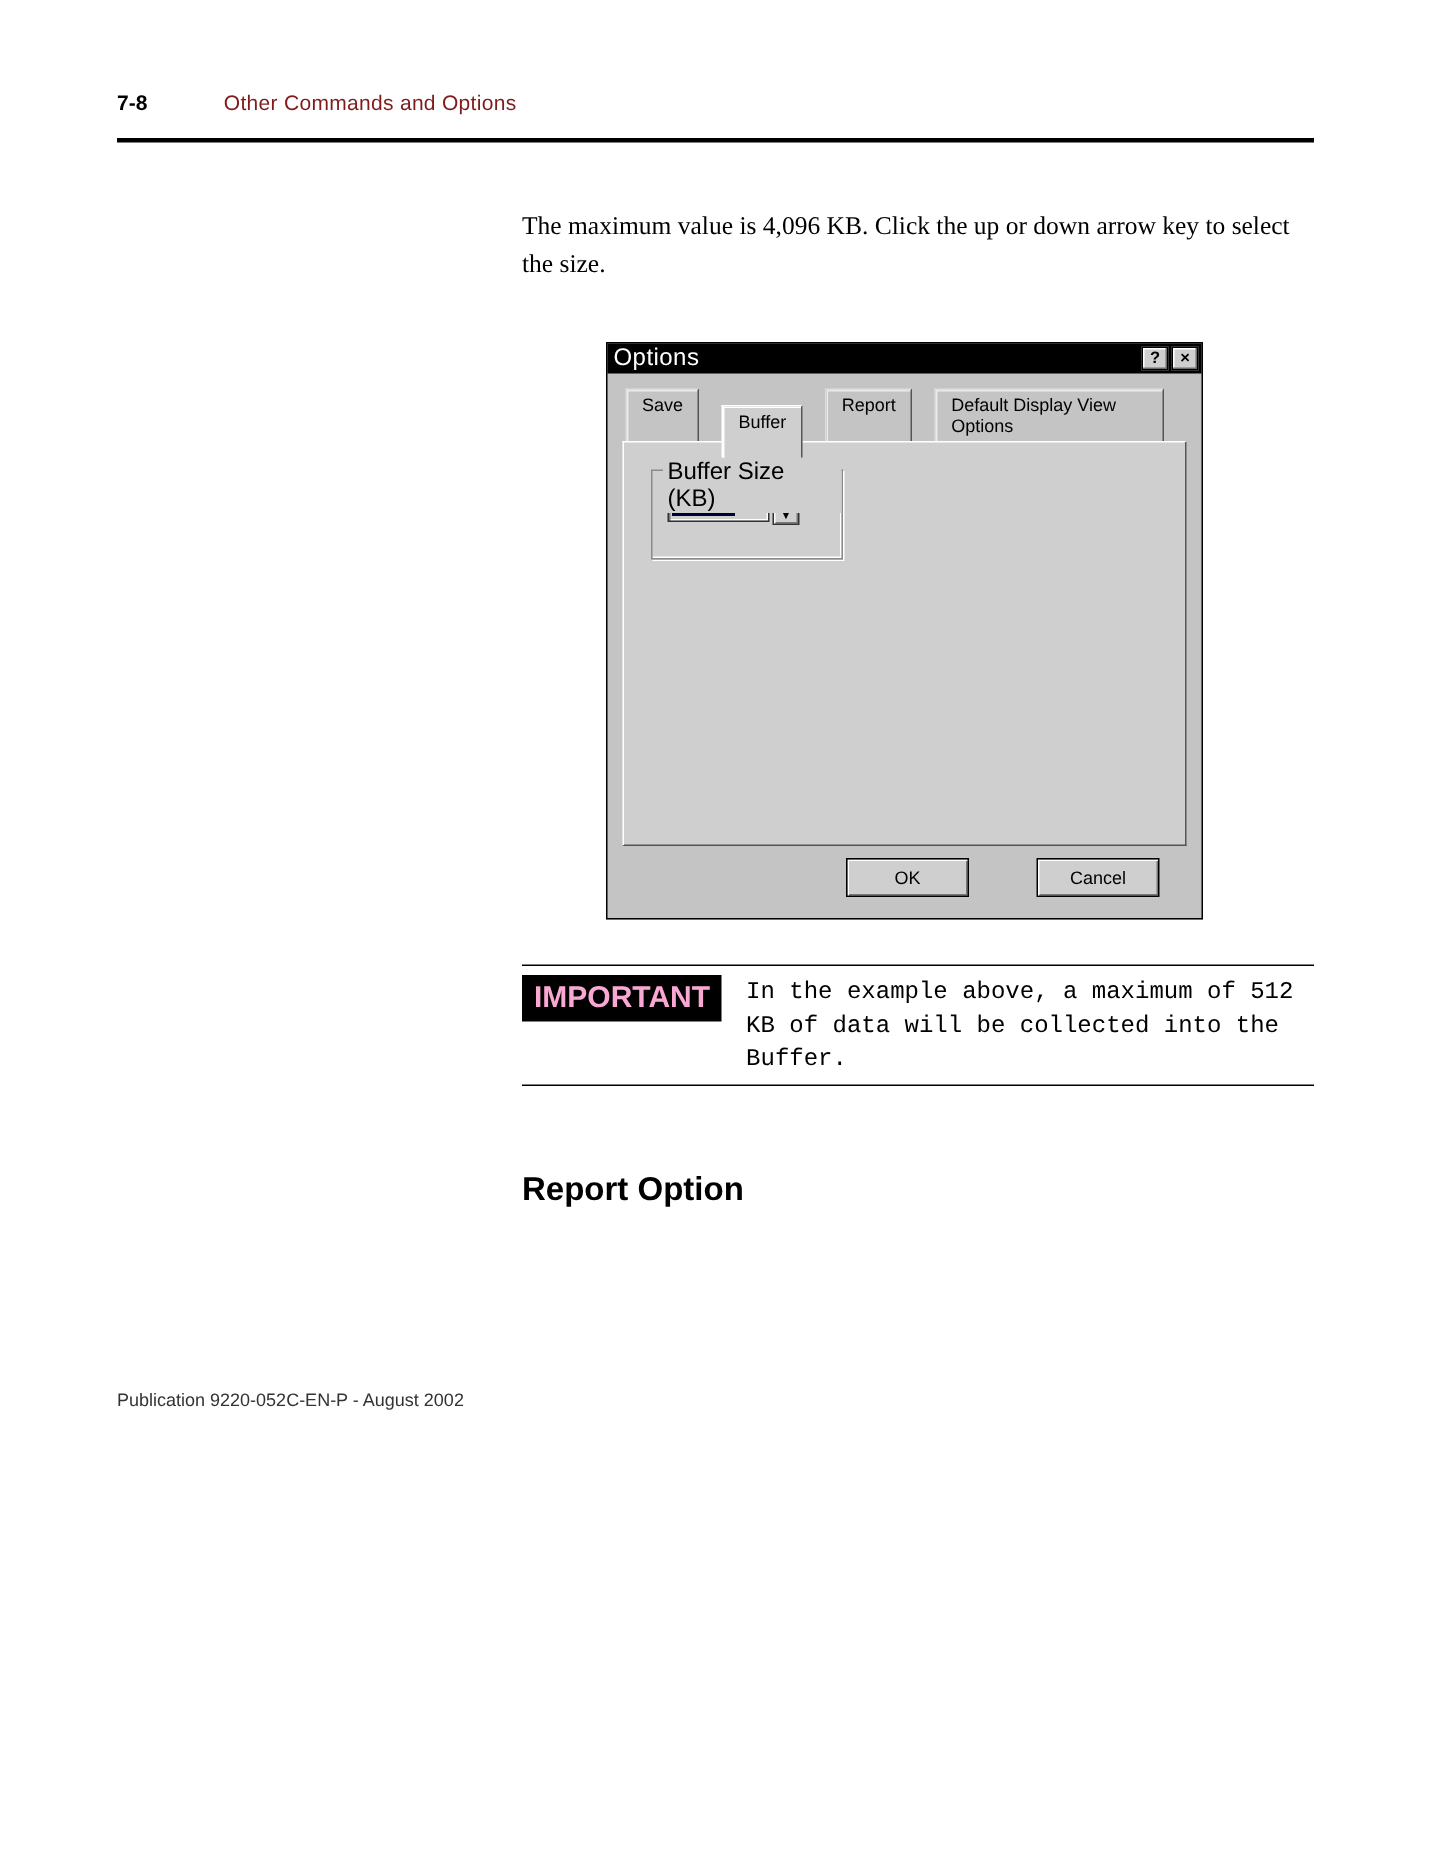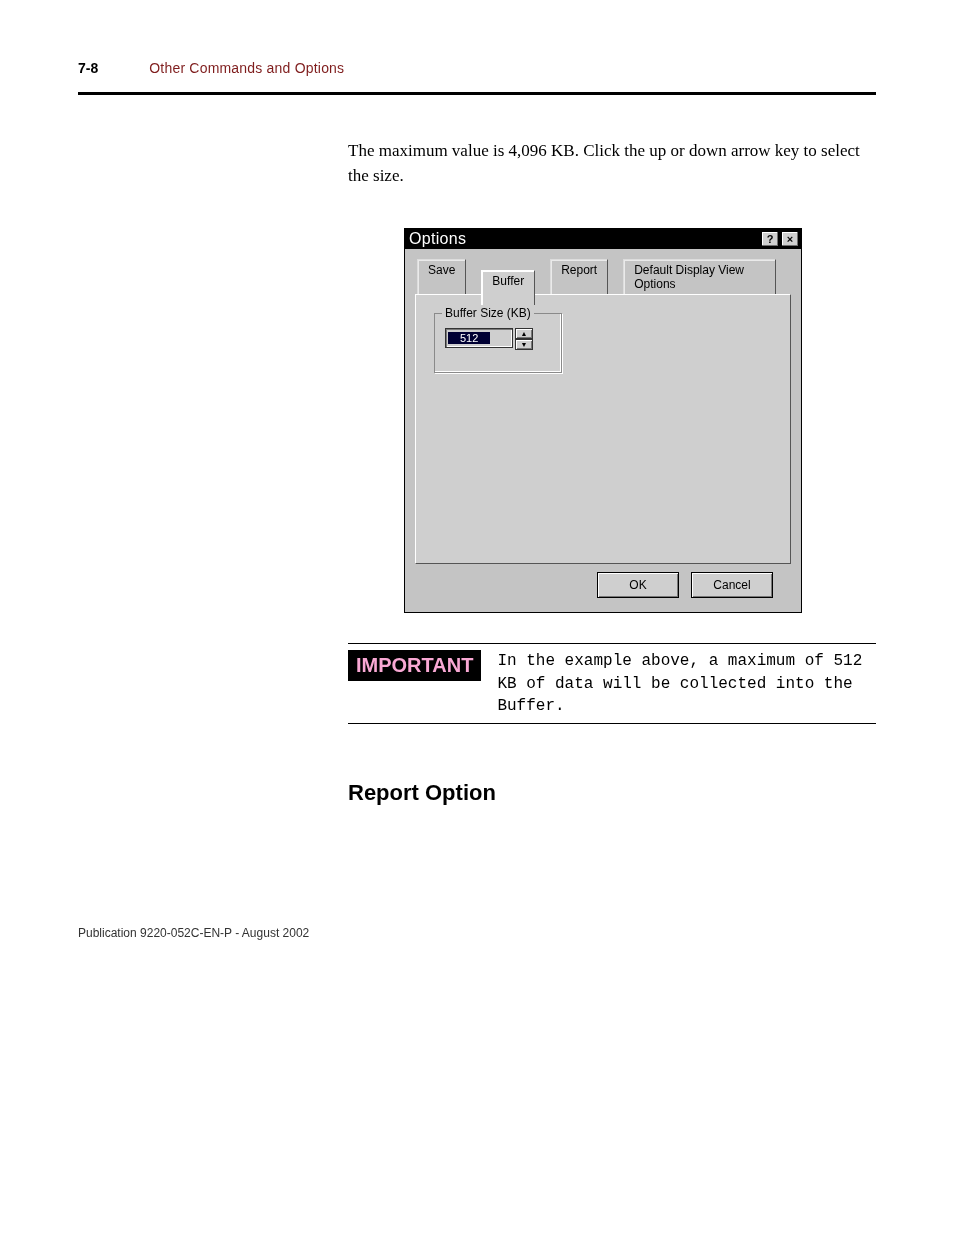--- a/index.html
+++ b/index.html
@@ -107,21 +107,21 @@
     border: 1px solid #8a8a8a;
     box-shadow: inset -1px -1px 0 #fff, 1px 1px 0 #fff;
     padding: 14px 10px 10px 10px;
     box-sizing: border-box;
   }
   .groupbox .legend {
     position: absolute;
     top: -8px; left: 7px;
     background: #cfcfcf;
     padding: 0 3px;
-    font-size: 12px;
+    font-size: 16px;
   }
   .spinner-row { display: flex; align-items: stretch; }
   .spin-input {
     width: 64px; height: 18px;
     border: 1px solid #333;
     background: #cfcfcf;
     box-shadow: inset 1px 1px 0 #7a7a7a, inset -1px -1px 0 #fff;
     padding-left: 2px;
     display: flex; align-items: center;
   }
@@ -130,21 +130,21 @@
   }
   .spin-btns { display: flex; flex-direction: column; margin-left: 2px; }
   .spin-btn {
     width: 16px; height: 9px;
     background: #cfcfcf;
     border: 1px solid #333;
     box-shadow: inset 1px 1px 0 #fff, inset -1px -1px 0 #777;
     font-size: 7px; line-height: 7px;
     display:flex; align-items:center; justify-content:center;
   }
-  .dlg-footer { display:flex; justify-content:flex-end; gap: 12px; padding: 8px 18px 0 0; text-align: right; }
+  .dlg-footer { display:flex; justify-content:flex-end; gap: 45px; padding: 8px 18px 0 0; text-align: right; }
   .dlg-btn {
     width: 80px; height: 24px;
     background: #cfcfcf;
     border: 1px solid #000;
     box-shadow: inset 1px 1px 0 #fff, inset -1px -1px 0 #777;
     display:flex; align-items:center; justify-content:center;
     font-size: 12px;
   }
   
   .rule-thin { border:0; border-top: 1.5px solid #000; margin: 6px 0; }

